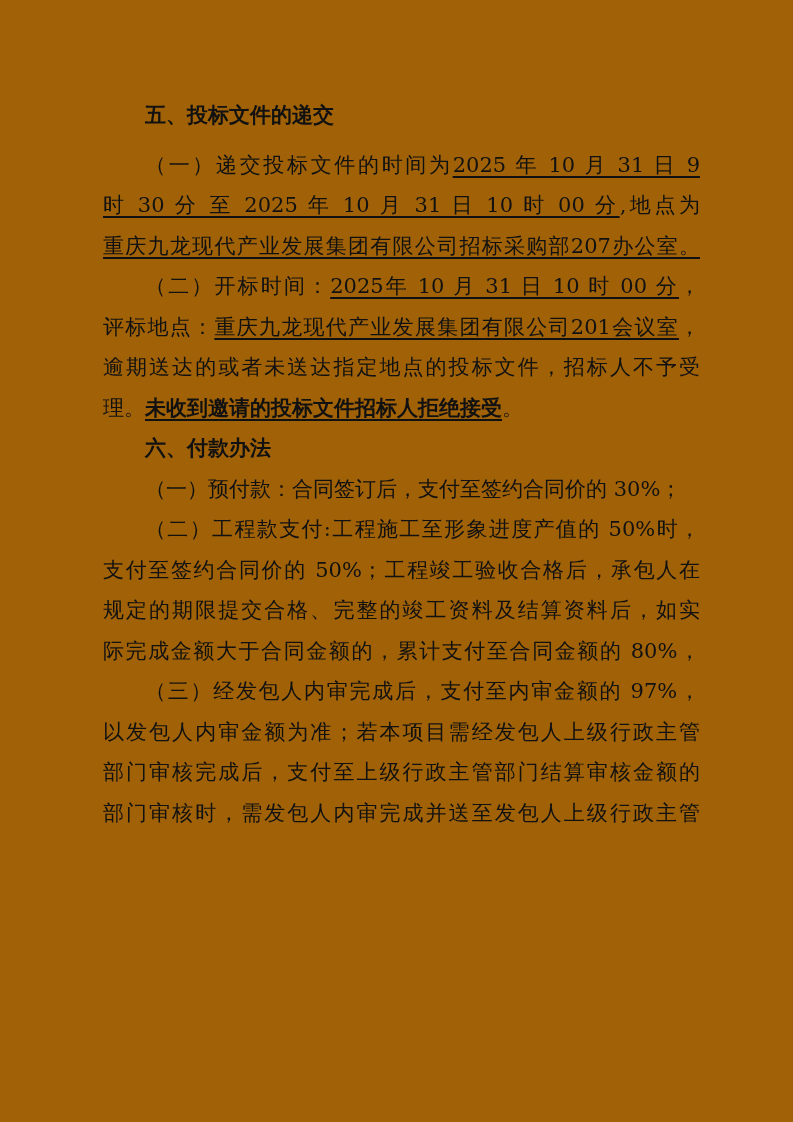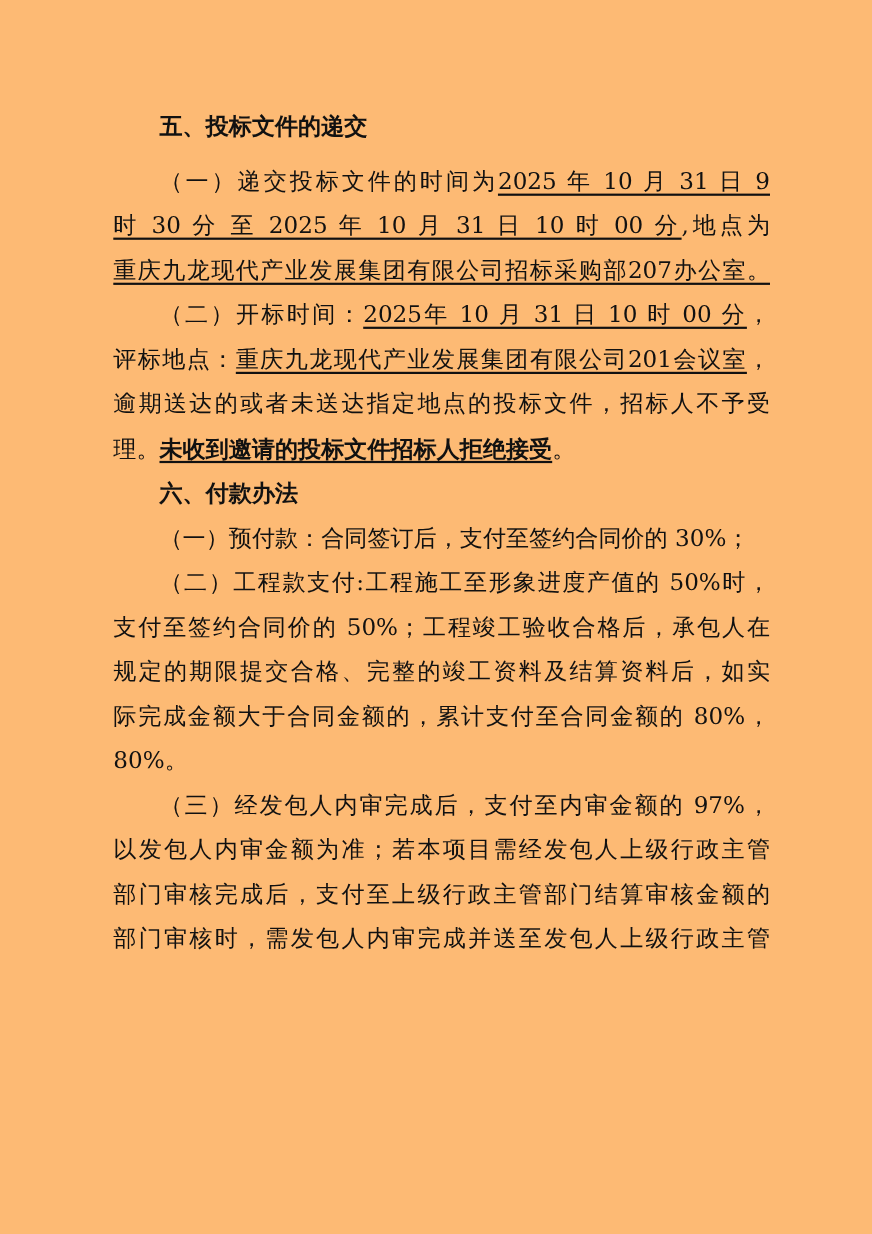--- a/index.html
+++ b/index.html
@@ -4,21 +4,21 @@
 <style>
   html, body {
     margin: 0;
     padding: 0;
     background: #ffffff;
   }
   .page {
     position: relative;
     width: 793px;
     height: 1122px;
-    background: #fdba74;
+    background: #a16207;
     box-sizing: border-box;
     padding: 95px 93px 0 103px;
     color: #111111;
     font-family: "DejaVu Serif", "Liberation Serif", serif;
     font-size: 21px;
     line-height: 40.5px;
     overflow: hidden;
   }
   .line {
     text-align: left;
@@ -57,18 +57,17 @@
     <div class="line justify indent"><span class="seg">（二）开标时间：</span><span class="seg u">2025年 10 月 31 日 10 时 00 分</span><span class="seg">，</span></div>
     <div class="line justify"><span class="seg">评标地点：</span><span class="seg u">重庆九龙现代产业发展集团有限公司201会议室</span><span class="seg">，</span></div>
     <div class="line justify"><span class="seg">逾期送达的或者未送达指定地点的投标文件，招标人不予受</span></div>
     <div class="line"><span class="seg">理。</span><span class="seg b u">未收到邀请的投标文件招标人拒绝接受</span><span class="seg">。</span></div>
     <div class="line indent heading"><span class="seg b">六、付款办法</span></div>
     <div class="line indent"><span class="seg">（一）预付款：合同签订后，支付至签约合同价的 30%；</span></div>
     <div class="line justify indent"><span class="seg">（二）工程款支付:工程施工至形象进度产值的 50%时，</span></div>
     <div class="line justify"><span class="seg">支付至签约合同价的 50%；工程竣工验收合格后，承包人在</span></div>
     <div class="line justify"><span class="seg">规定的期限提交合格、完整的竣工资料及结算资料后，如实</span></div>
     <div class="line justify"><span class="seg">际完成金额大于合同金额的，累计支付至合同金额的 80%，</span></div>
-    <div class="line"><span class="seg">80%。</span></div>
     <div class="line justify indent"><span class="seg">（三）经发包人内审完成后，支付至内审金额的 97%，</span></div>
     <div class="line justify"><span class="seg">以发包人内审金额为准；若本项目需经发包人上级行政主管</span></div>
     <div class="line justify"><span class="seg">部门审核完成后，支付至上级行政主管部门结算审核金额的</span></div>
     <div class="line justify"><span class="seg">部门审核时，需发包人内审完成并送至发包人上级行政主管</span></div>
   </div>
 
 </body></html>

